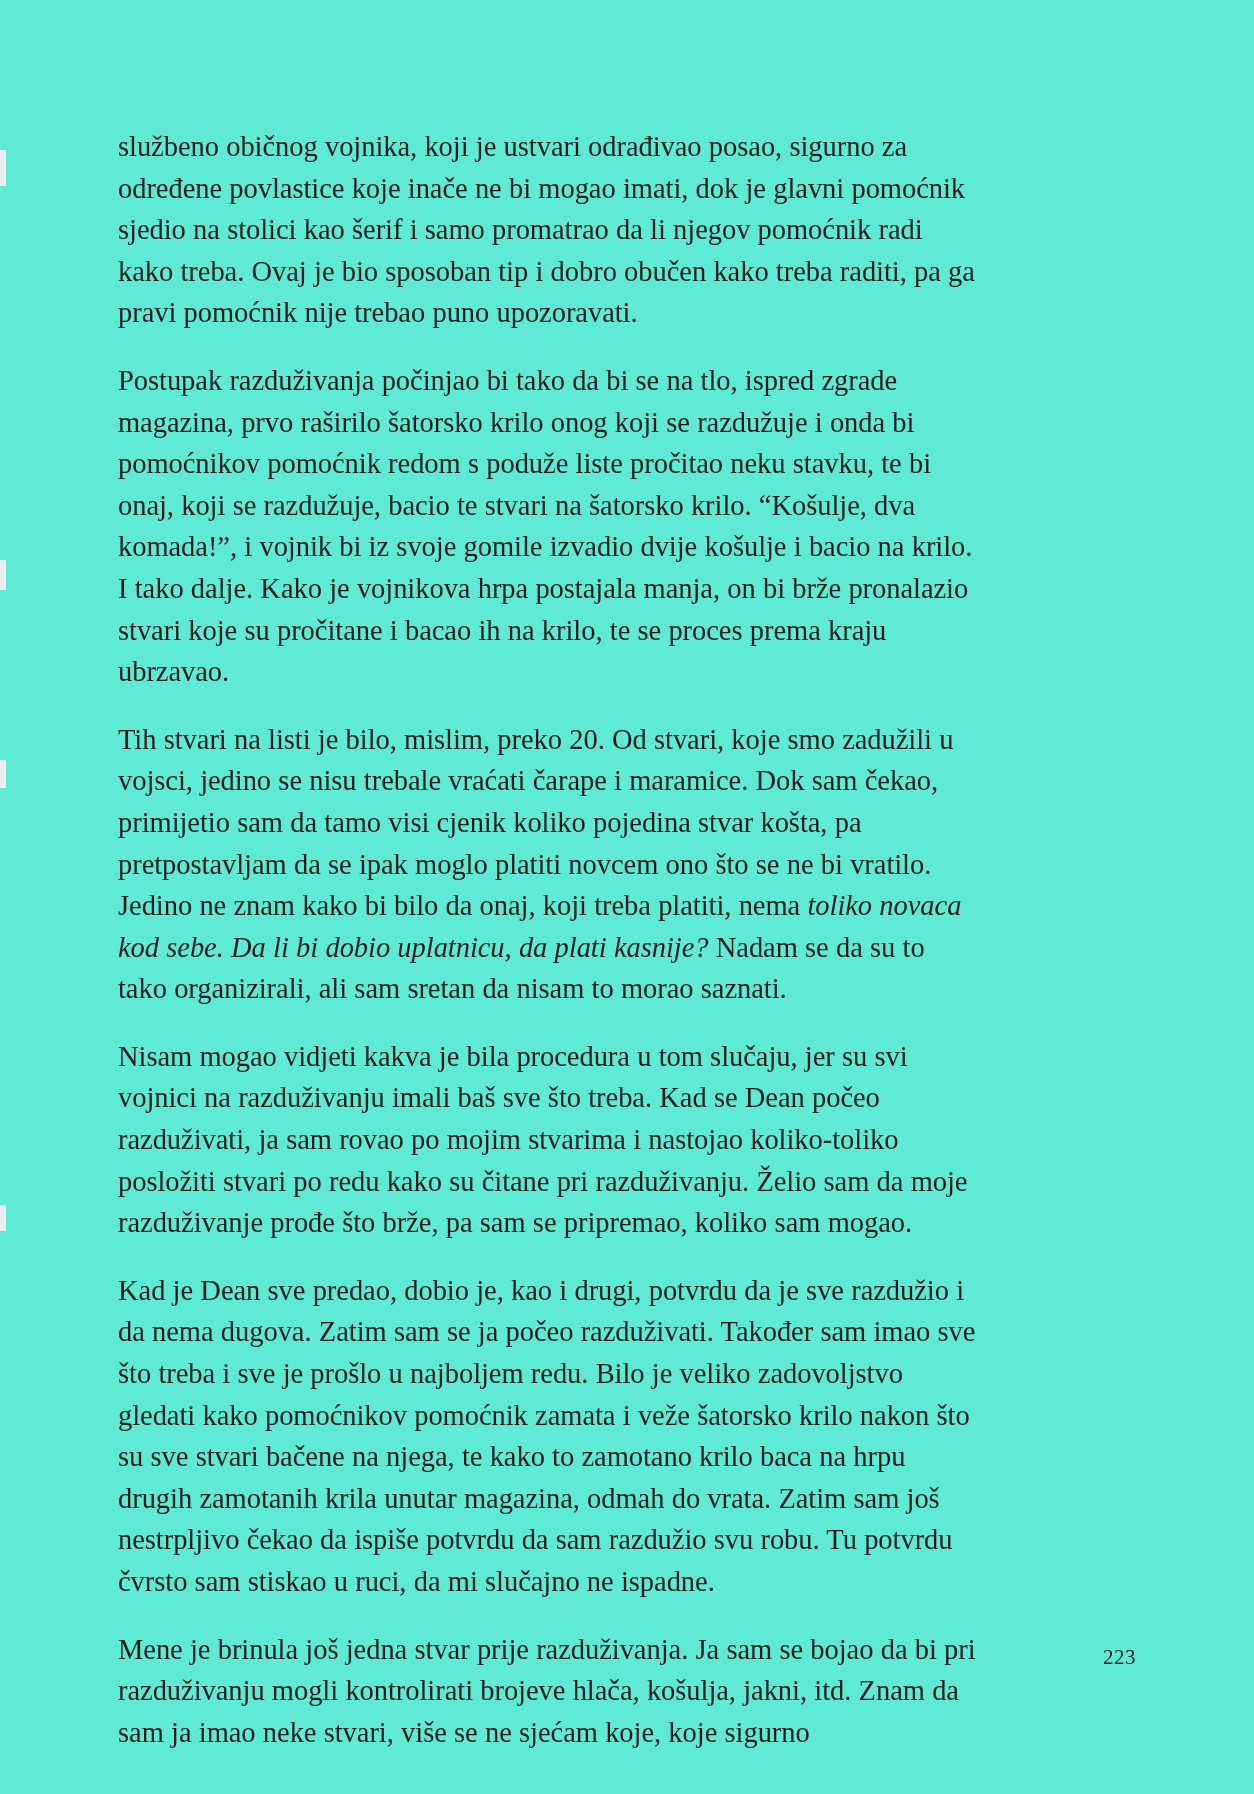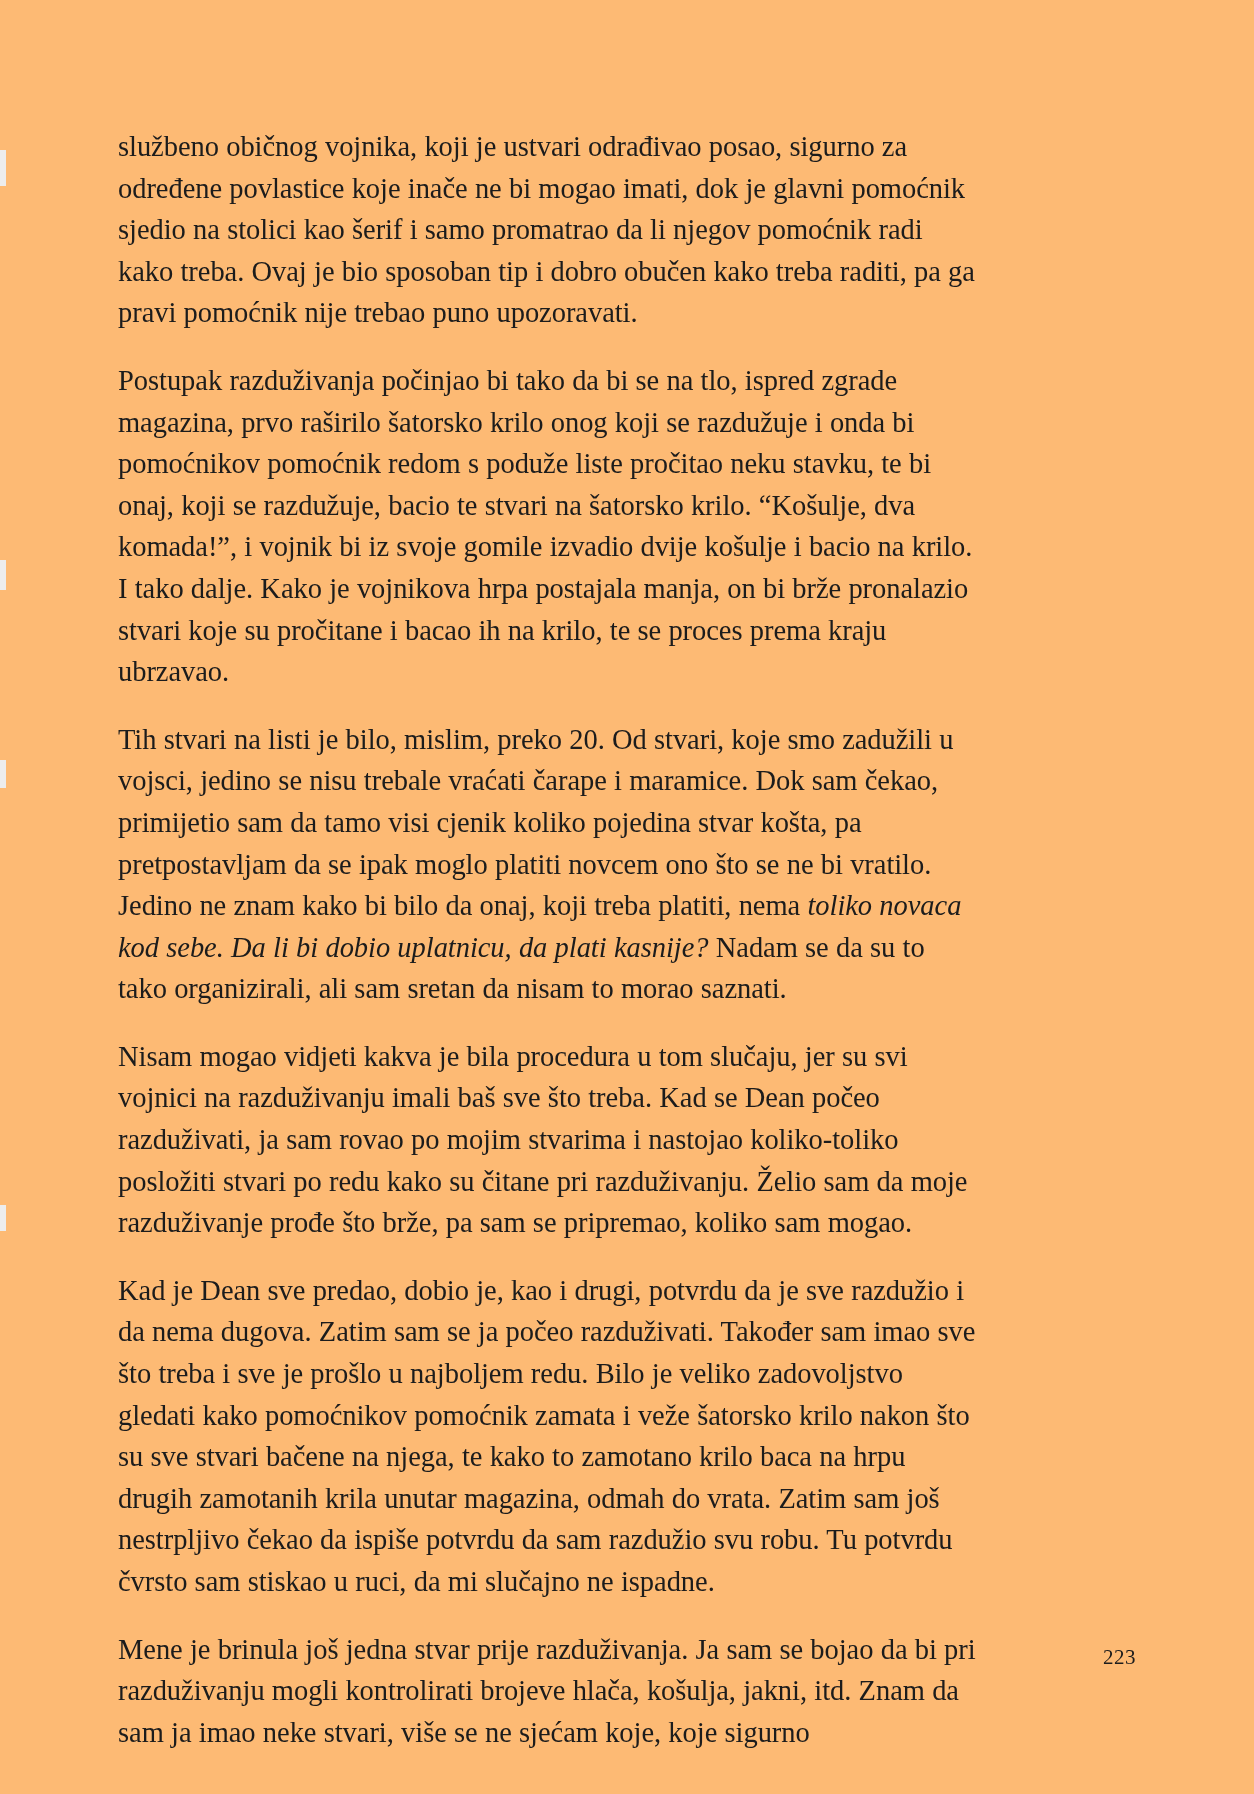--- a/index.html
+++ b/index.html
@@ -8,21 +8,21 @@
     background: #ffffff;
   }
   body {
     font-family: "Liberation Serif", "DejaVu Serif", serif;
     color: #1a1a1a;
   }
   .page {
     position: relative;
     width: 1254px;
     height: 1794px;
-    background: #fdba74;
+    background: #5eead4;
     box-sizing: border-box;
     overflow: hidden;
   }
   
   .edge-mark {
     position: absolute;
     left: 0;
     width: 6px;
     background: #ededed;
   }

